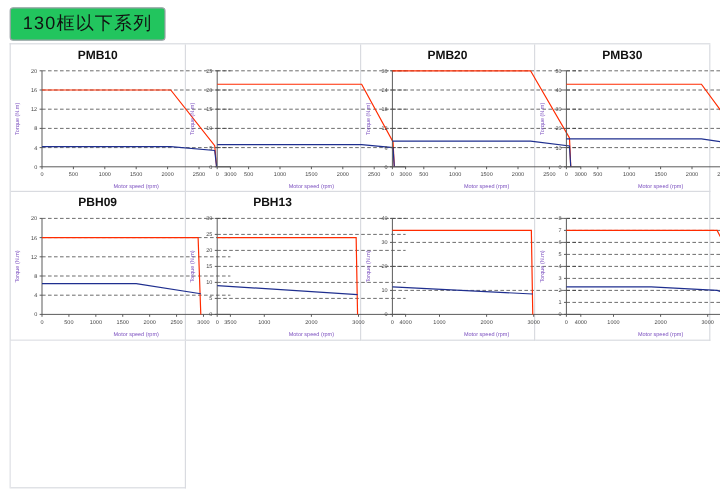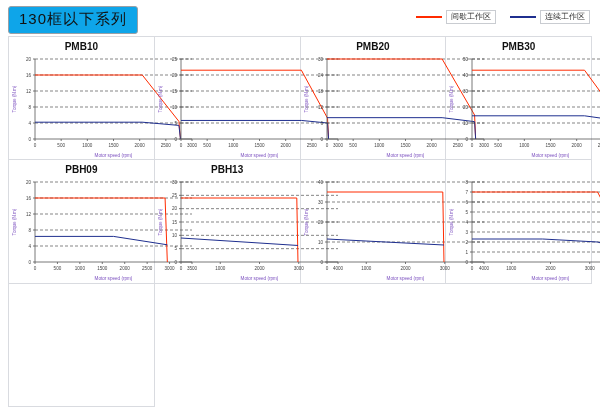--- a/index.html
+++ b/index.html
@@ -16,21 +16,21 @@
   .header{
     position:relative;height:34px;
   }
   .title-box{
     position:absolute;left:8px;top:6px;
     border:1px solid #9aa0a6;
     border-radius:3px;
     padding:3px 10px 4px 10px;
     font-size:15px;
     color:#111;
-    background:#0ea5e9;
+    background:#22c55e;
     letter-spacing:1px;
   }
   .legend{
     position:absolute;right:10px;top:10px;
     display:flex;align-items:center;gap:14px;
     font-size:8px;color:#333;
   }
   .legend-item{display:flex;align-items:center;gap:4px;}
   .legend-swatch{display:inline-block;width:26px;height:2px;}
   .legend-label{
@@ -79,30 +79,20 @@
     font-family:"Liberation Sans", sans-serif;
   }
 </style>
 </head>
 <body>
 
 <div id="page">
 
   <div class="header">
     <div class="title-box">130框以下系列</div>
-    <div class="legend">
-      <div class="legend-item">
-        <span class="legend-swatch" style="background:#ff2b00"></span>
-        <span class="legend-label">间歇工作区</span>
-      </div>
-      <div class="legend-item">
-        <span class="legend-swatch" style="background:#1f2f8f"></span>
-        <span class="legend-label">连续工作区</span>
-      </div>
-    </div>
   </div>
 
   <div class="grid">
     <div class="cell">
       <div class="chart-title">PMB10</div>
       <div class="plot-wrap">
           <svg width="191" height="106" viewBox="0 0 191 106">
             <line x1="26" y1="70" x2="183" y2="70" stroke="#333333" stroke-width="0.6" stroke-dasharray="3,2"></line>
             <line x1="26" y1="54" x2="183" y2="54" stroke="#333333" stroke-width="0.6" stroke-dasharray="3,2"></line>
             <line x1="26" y1="38" x2="183" y2="38" stroke="#333333" stroke-width="0.6" stroke-dasharray="3,2"></line>

